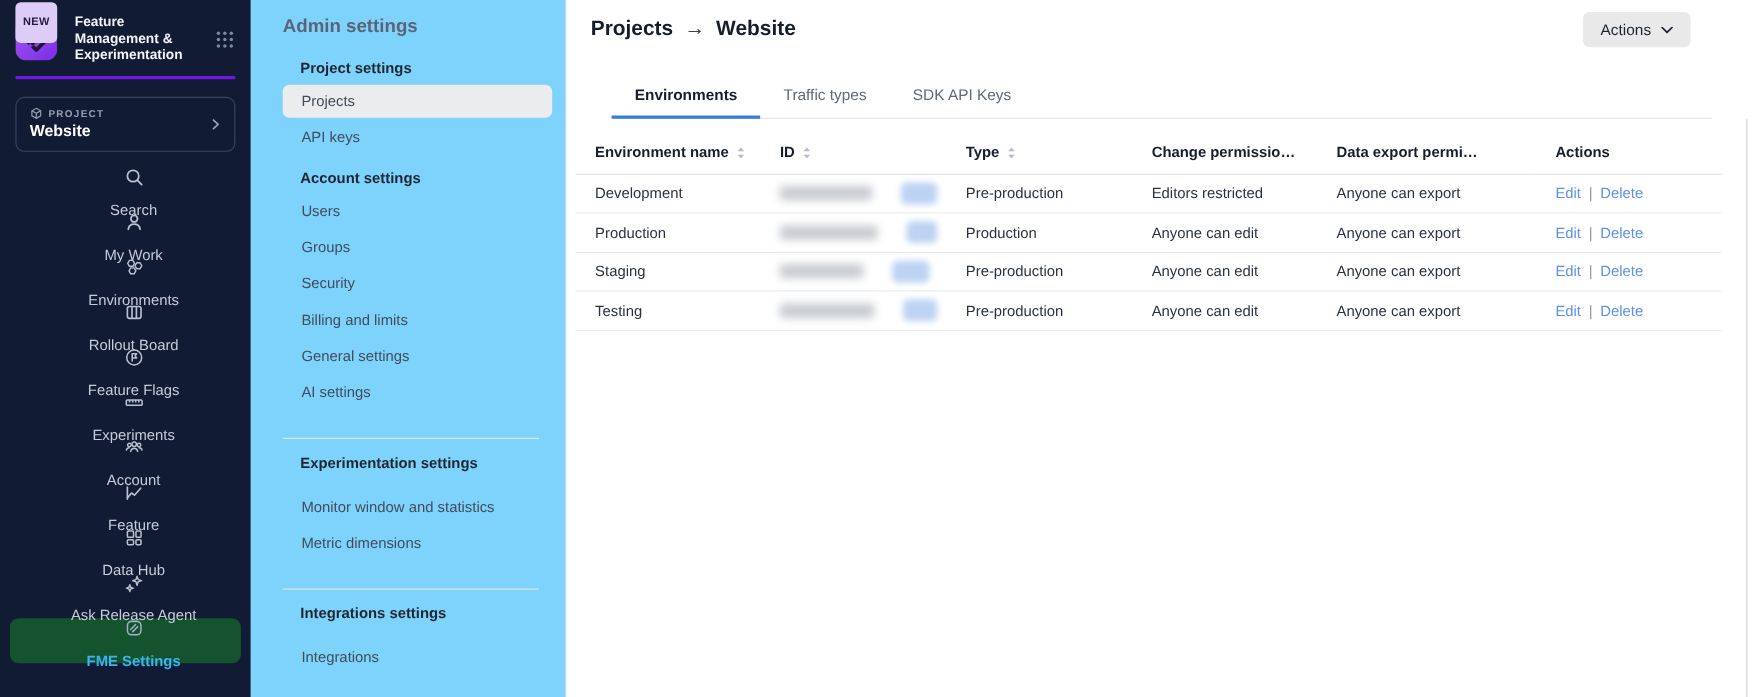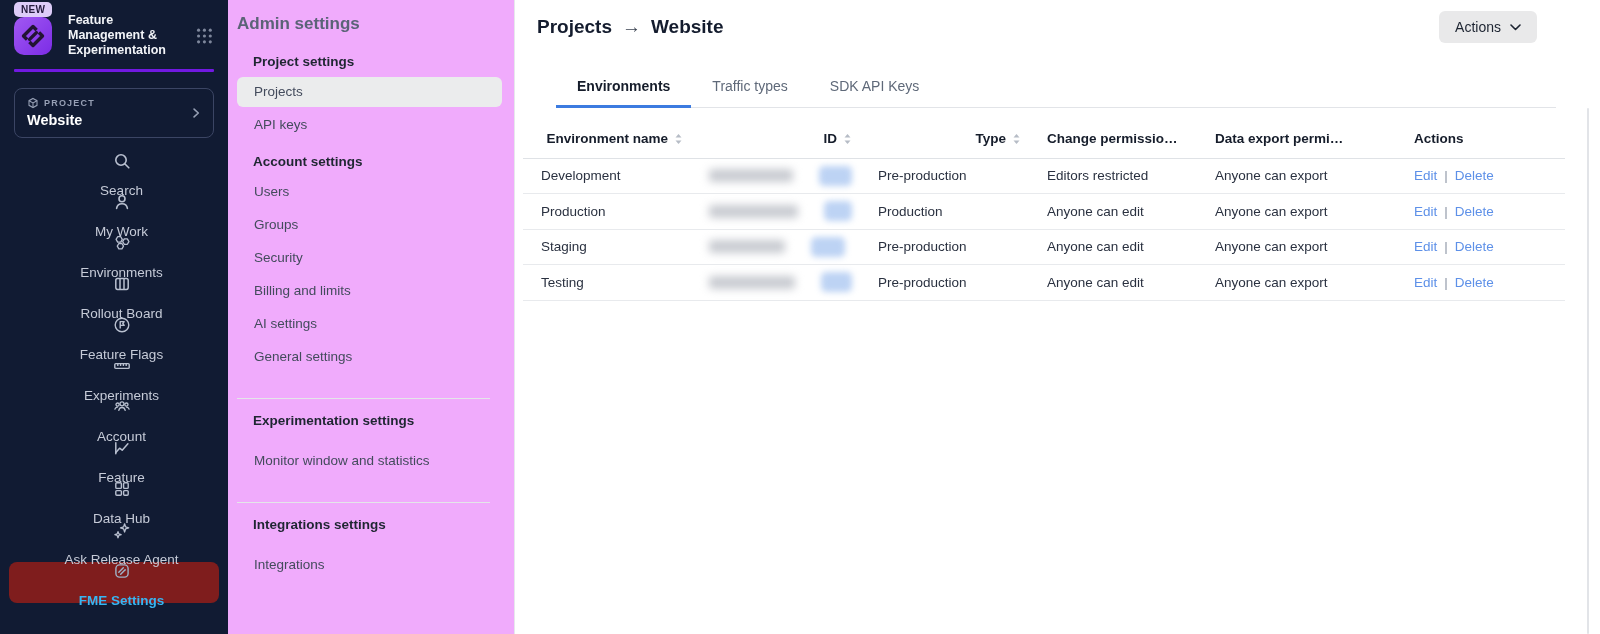--- a/index.html
+++ b/index.html
@@ -2,40 +2,40 @@
 <html><head>
 <meta charset="utf-8">
 <style>
   * { margin:0; padding:0; box-sizing:border-box; }
   html,body { width:1600px; height:634px; overflow:hidden; }
   body { font-family:"Liberation Sans","DejaVu Sans",sans-serif; background:#fff; position:relative; }
 
   
   .sidebar { position:absolute; left:0; top:0; width:228px; height:634px; background:#111b33; color:#c6cbd8; }
   .brand { position:relative; padding:13px 14px 0 14px; height:63px; }
-  .new-badge { position:absolute; left:14px; top:2px; background:#ddccf8; color:#241a3d; font-size:10px; font-weight:700; padding:2px 7px; border-radius:5px; letter-spacing:.3px; z-index:2; }
+  .new-badge { position:absolute; left:14px; top:2px; background:#ddccf8; color:#241a3d; font-size:10px; font-weight:700; padding:13px 7px; border-radius:5px; letter-spacing:.3px; z-index:2; }
   .brand-row { display:flex; align-items:center; gap:16px; }
   .logo-ic { flex:0 0 38px; }
   .brand-name { font-size:12.5px; font-weight:700; color:#f2f4f8; line-height:15px; width:118px; }
   .apps-ic { margin-left:auto; cursor:pointer; }
   .purple-rule { height:3px; background:#7119e1; margin:6px 14px 0 14px; border-radius:1px; }
 
   .project-box { margin:16px 14px 0 14px; border:1px solid #3b4564; border-radius:8px; padding:8px 10px 9px 12px; position:relative; cursor:pointer; }
   .project-label { display:flex; align-items:center; gap:5px; color:#97a0b5; font-size:9px; font-weight:700; letter-spacing:1.2px; }
   .project-name { color:#fff; font-size:14.5px; font-weight:600; margin-top:3px; }
   .project-chev { position:absolute; right:10px; top:50%; transform:translateY(-50%); }
 
   .nav { margin:14px 9px 0 9px; }
   .nav-item { display:flex; align-items:center; gap:13px; height:41px; padding:0 0 0 15px; border-radius:8px; font-size:13.5px; color:#c6cbd8; cursor:pointer;flex-direction:column; }
   .nav-item svg { flex:0 0 18px; color:#b9c0d0; }
-  .nav-item.active { background:#7f1d1d; color:#38b6f3; font-weight:600; }
+  .nav-item.active { background:#14532d; color:#38b6f3; font-weight:600; }
   .nav-item.active svg { color:#9fb3c8; }
 
   
-  .col2 { position:absolute; left:228px; top:0; width:287px; height:634px; background:#f0abfc; border-right:1px solid #e7e8ec; padding:14px 12px 0 9px; }
+  .col2 { position:absolute; left:228px; top:0; width:287px; height:634px; background:#7dd3fc; border-right:1px solid #e7e8ec; padding:14px 12px 0 29px; }
   .col2-title { font-size:17px; font-weight:700; color:#5b6377; margin-bottom:20px; }
   .sgroup-heading { font-size:13.5px; font-weight:700; color:#1f2632; margin:14px 16px 8px; }
   .sitem { font-size:13.5px; color:#434b5c; padding:7px 0 8px 17px; border-radius:6px; margin:3px 0; cursor:pointer; }
   .sitem.selected { background:#ebeced; }
   .col-divider { height:1px; background:#e4e6e9; margin:26px 12px 10px 0; }
   .mt-lg { margin-top:18px; }
 
   
   .main { position:absolute; left:515px; top:0; width:1085px; height:634px; background:#fff; padding:0 22px; }
   .main-header { display:flex; align-items:center; margin-top:11px; }
@@ -43,21 +43,21 @@
   .page-title .arrow { font-weight:400; color:#3c4452; }
   .actions-btn { margin-left:auto; margin-right:41px; background:#e9e9ea; border:none; border-radius:6px; height:32px; padding:0 16px; font-size:14px; color:#1d2431; font-family:inherit; display:flex; align-items:center; gap:9px; cursor:pointer; }
 
   .tabs { display:flex; margin:26px 0 0 19px; border-bottom:1px solid #e2e4e8; width:1000px; }
   .tab { padding:9px 21px 11px; font-size:14px; color:#5f6979; cursor:pointer; border-bottom:3px solid transparent; margin-bottom:-1px; }
   .tab.active { color:#161d2b; font-weight:700; border-bottom-color:#3c7be0; }
 
   table.env { border-collapse:collapse; table-layout:fixed; width:1042px; margin:12px 0 0 -14px; }
   table.env th { text-align:left; font-size:13.5px; font-weight:700; color:#161d2b; padding:0 8px 0 18px; height:38px; border-bottom:1px solid #dfe2e6; white-space:nowrap; overflow:hidden; }
   table.env td { font-size:13.5px; color:#2a3140; padding:0 8px 0 18px; height:35.5px; border-bottom:1px solid #e8eaed; white-space:nowrap; overflow:hidden; }
-  .th-inner { display:flex; align-items:center; gap:6px; cursor:pointer;justify-content:flex-end; }
+  .th-inner { display:flex; align-items:center; gap:6px; cursor:pointer; }
   .sort-ic { flex:0 0 9px; }
 
   .id-cell { display:flex; align-items:center; gap:26px; }
   .blur-bar { height:13px; background:#c8cbd1; border-radius:3px; filter:blur(4px); }
   .blur-chip { width:34px; height:20px; background:#bdd3f4; border-radius:5px; filter:blur(3px); cursor:pointer; }
 
   .link { color:#5d90e8; cursor:pointer; }
   .pipe { color:#8d96a6; margin:0 7px; }
 
   .scroll-track { position:absolute; right:11px; top:108px; bottom:0; width:2px; background:#e2e4e8; border-radius:2px; cursor:pointer; }
@@ -209,27 +209,28 @@
 
   <div class="sgroup-heading">Project settings</div>
   <div class="sitem selected">Projects</div>
   <div class="sitem">API keys</div>
 
   <div class="sgroup-heading">Account settings</div>
   <div class="sitem">Users</div>
   <div class="sitem">Groups</div>
   <div class="sitem">Security</div>
   <div class="sitem">Billing and limits</div>
+  <div class="sitem">General settings</div>
   <div class="sitem">AI settings</div>
-  <div class="sitem">General settings</div>
 
   <div class="col-divider"></div>
 
   <div class="sgroup-heading">Experimentation settings</div>
   <div class="sitem mt-lg">Monitor window and statistics</div>
+  <div class="sitem">Metric dimensions</div>
 
   <div class="col-divider"></div>
 
   <div class="sgroup-heading">Integrations settings</div>
   <div class="sitem mt-lg">Integrations</div>
 </nav>
 
 <main class="main">
   <div class="main-header">
     <div class="page-title">

